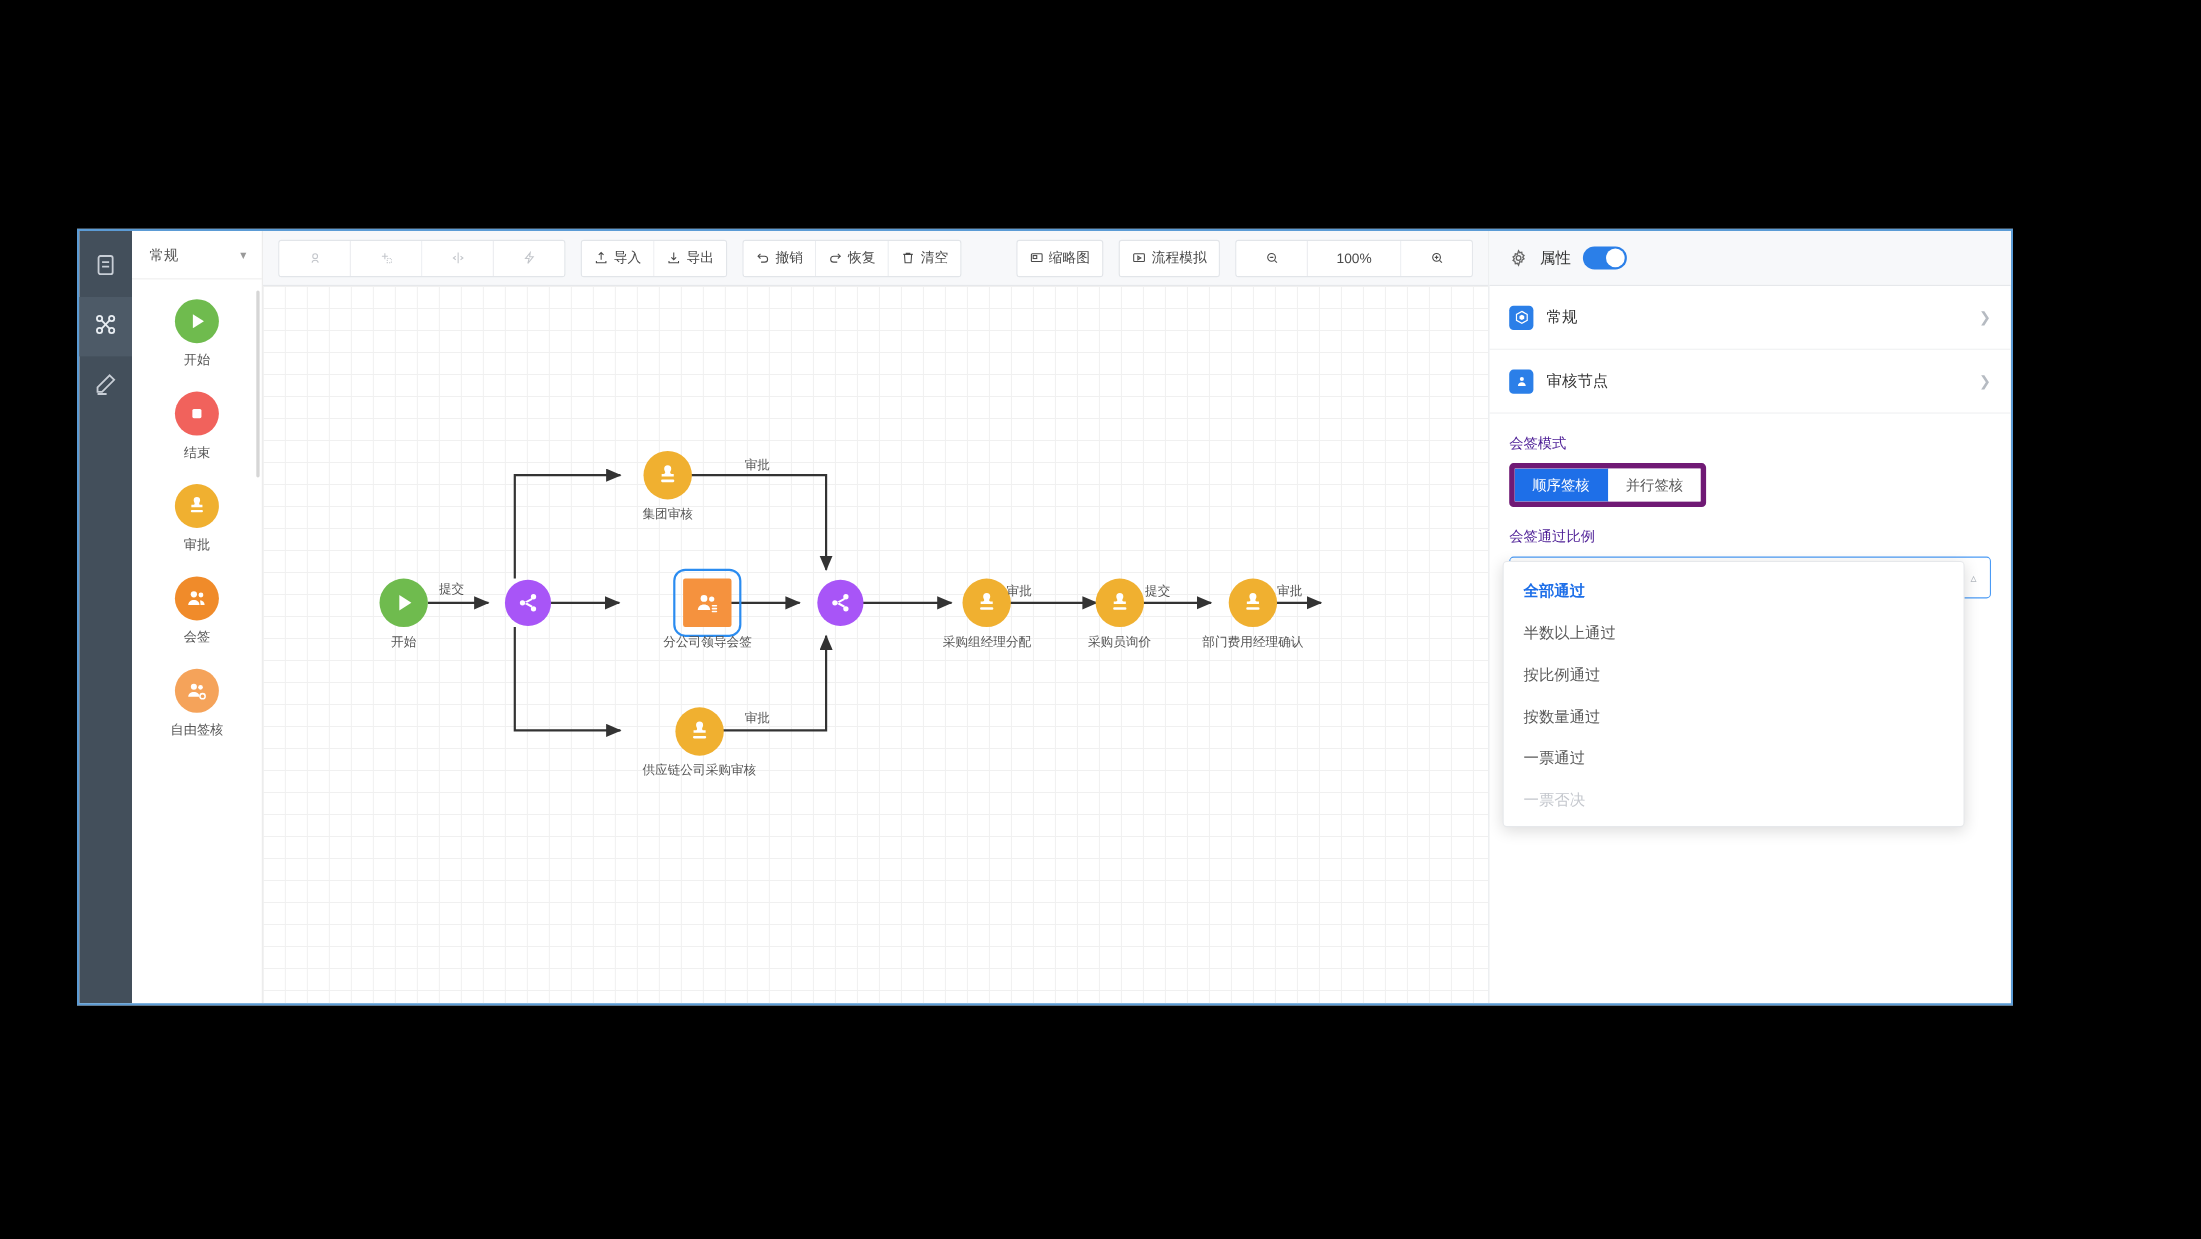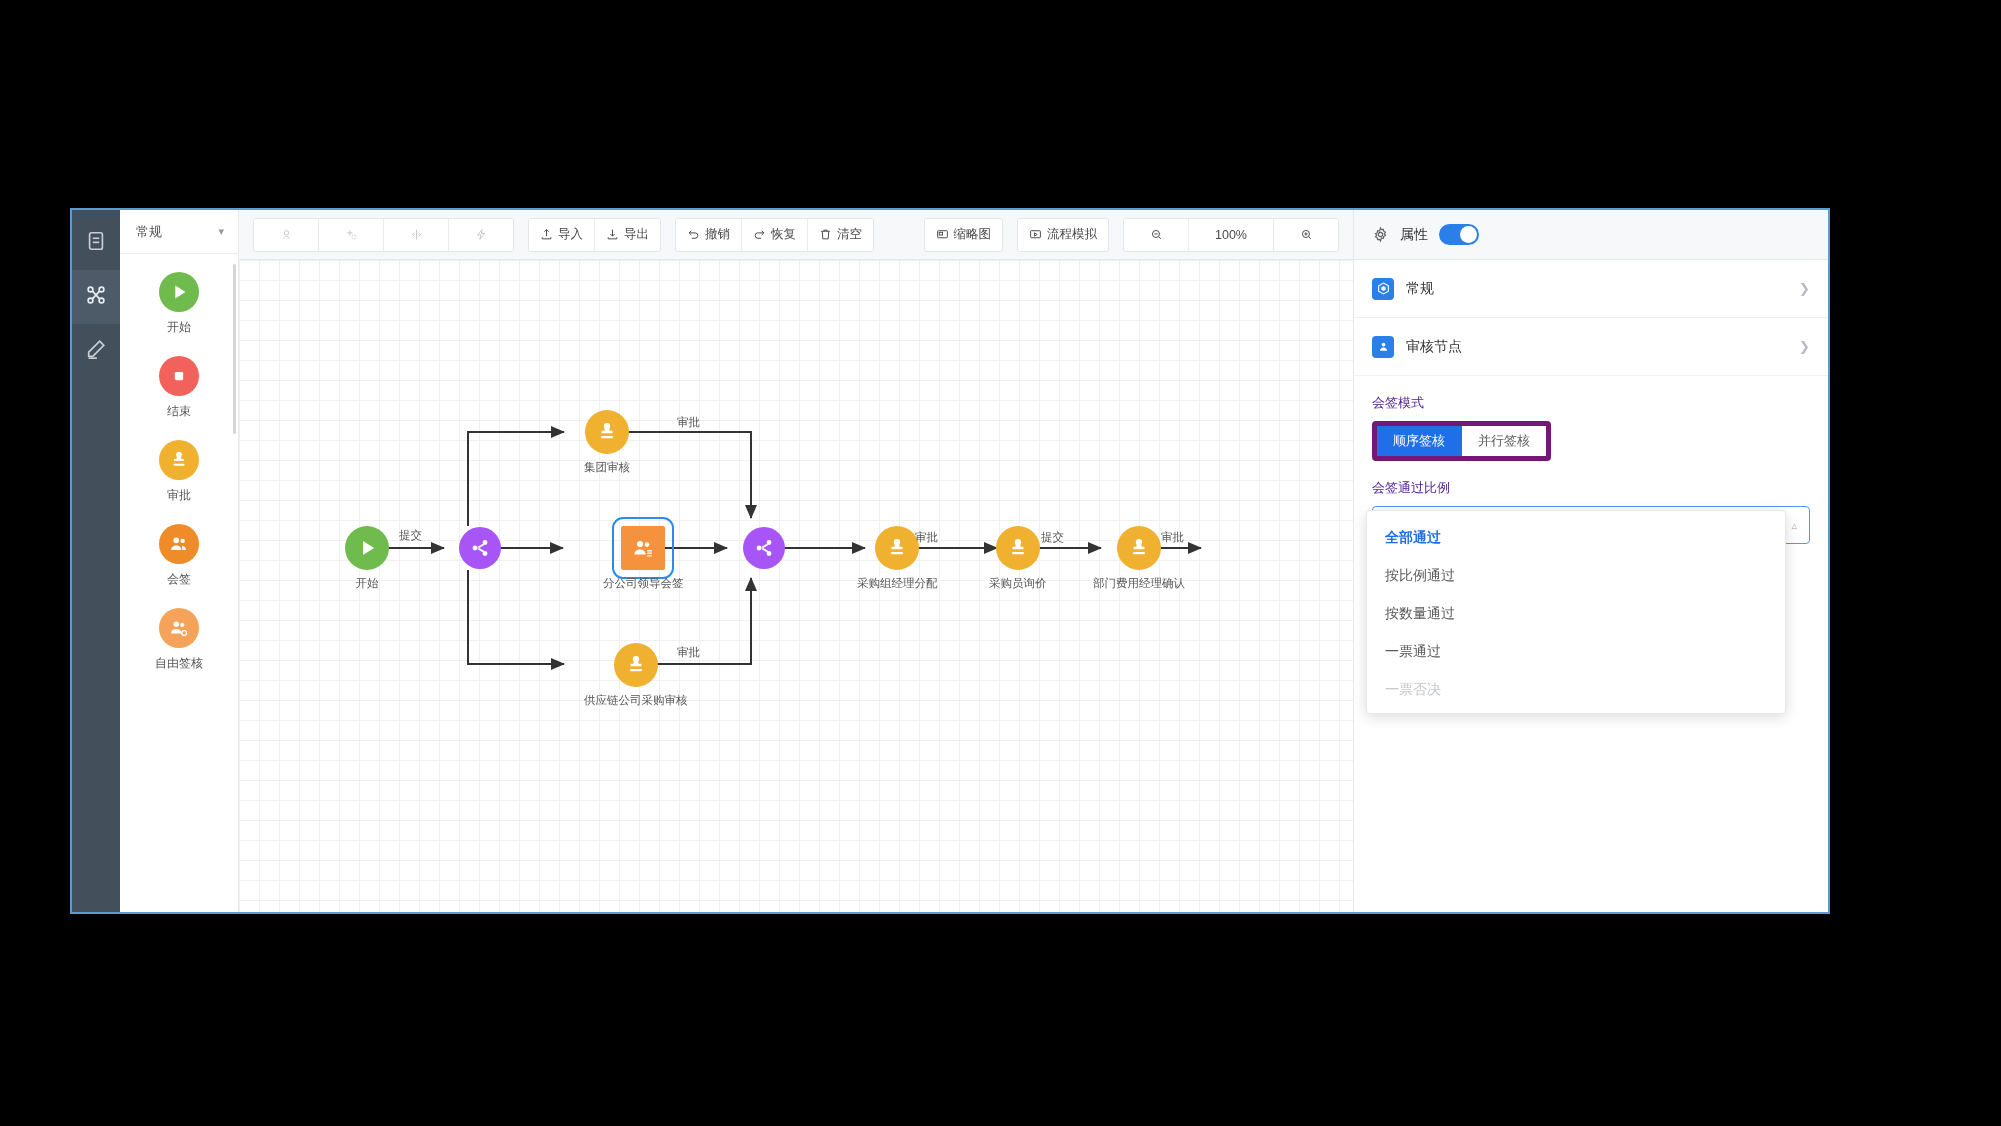--- a/index.html
+++ b/index.html
@@ -486,19 +486,20 @@
 
     <div class="hidden-btns">
       <div class="hidden-btn"></div>
       <div class="hidden-btn"></div>
       <div class="hidden-btn"></div>
       <div class="hidden-btn"></div>
     </div>
 
     <div class="dropdown">
       <div class="dd-item sel">全部通过</div>
+      <div class="dd-item">半数以上通过</div>
       <div class="dd-item">按比例通过</div>
       <div class="dd-item">按数量通过</div>
       <div class="dd-item">一票通过</div>
       <div class="dd-item dis">一票否决</div>
     </div>
   </div>
 </div>
 
 </body></html>

